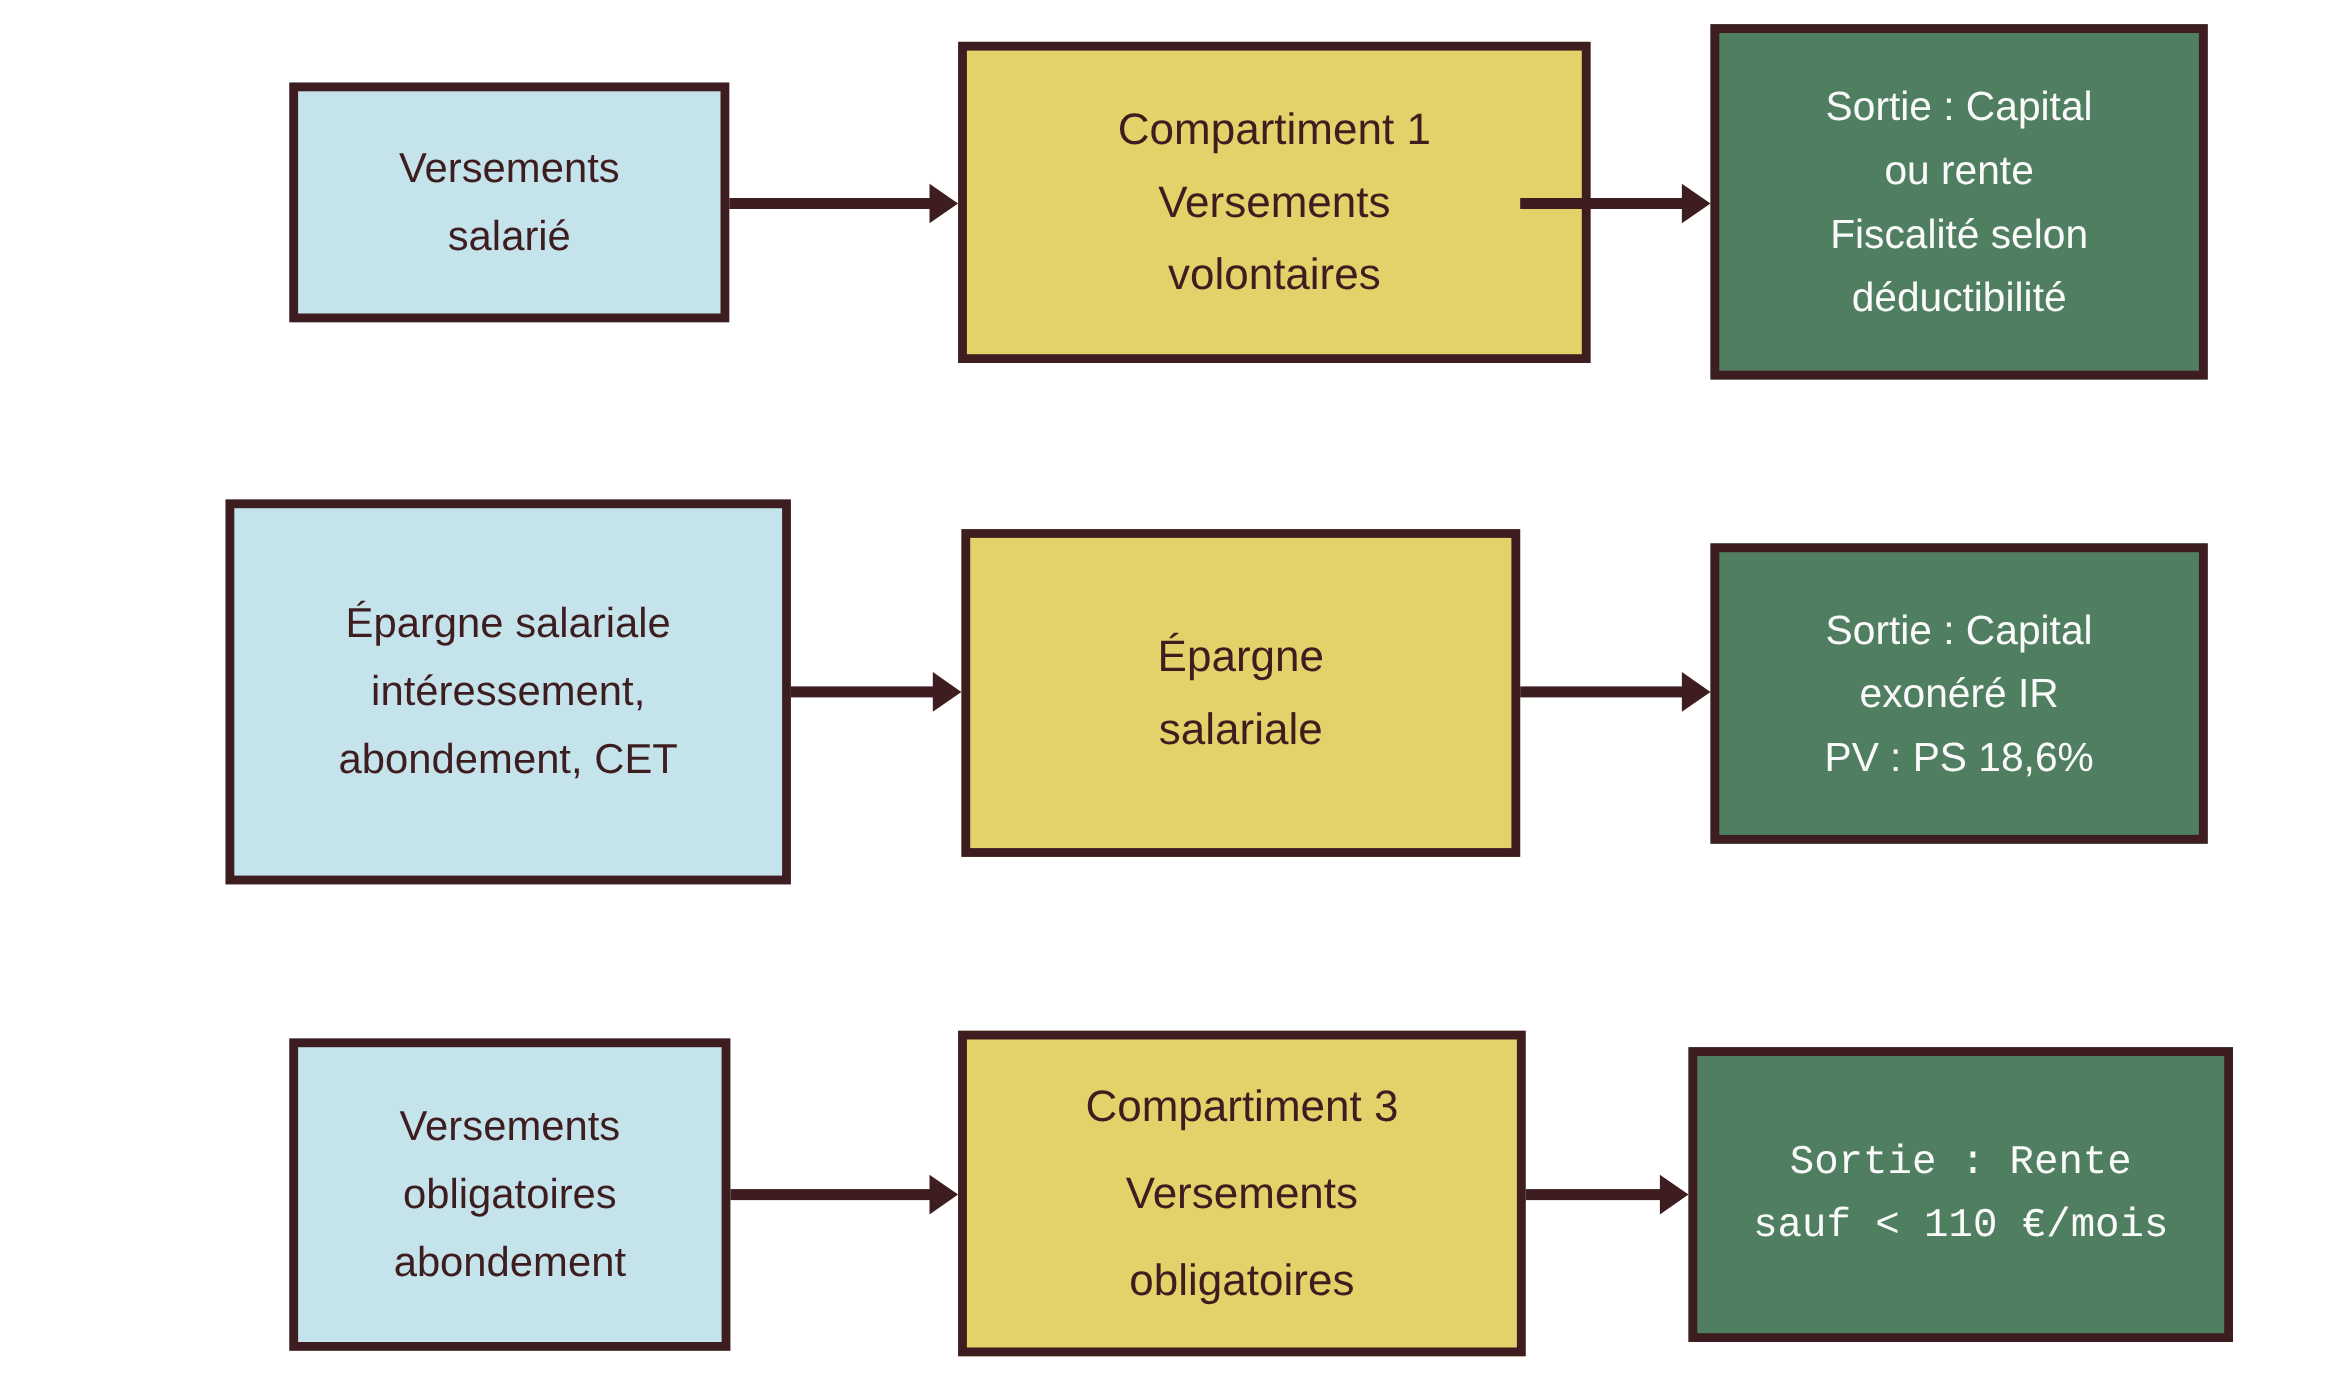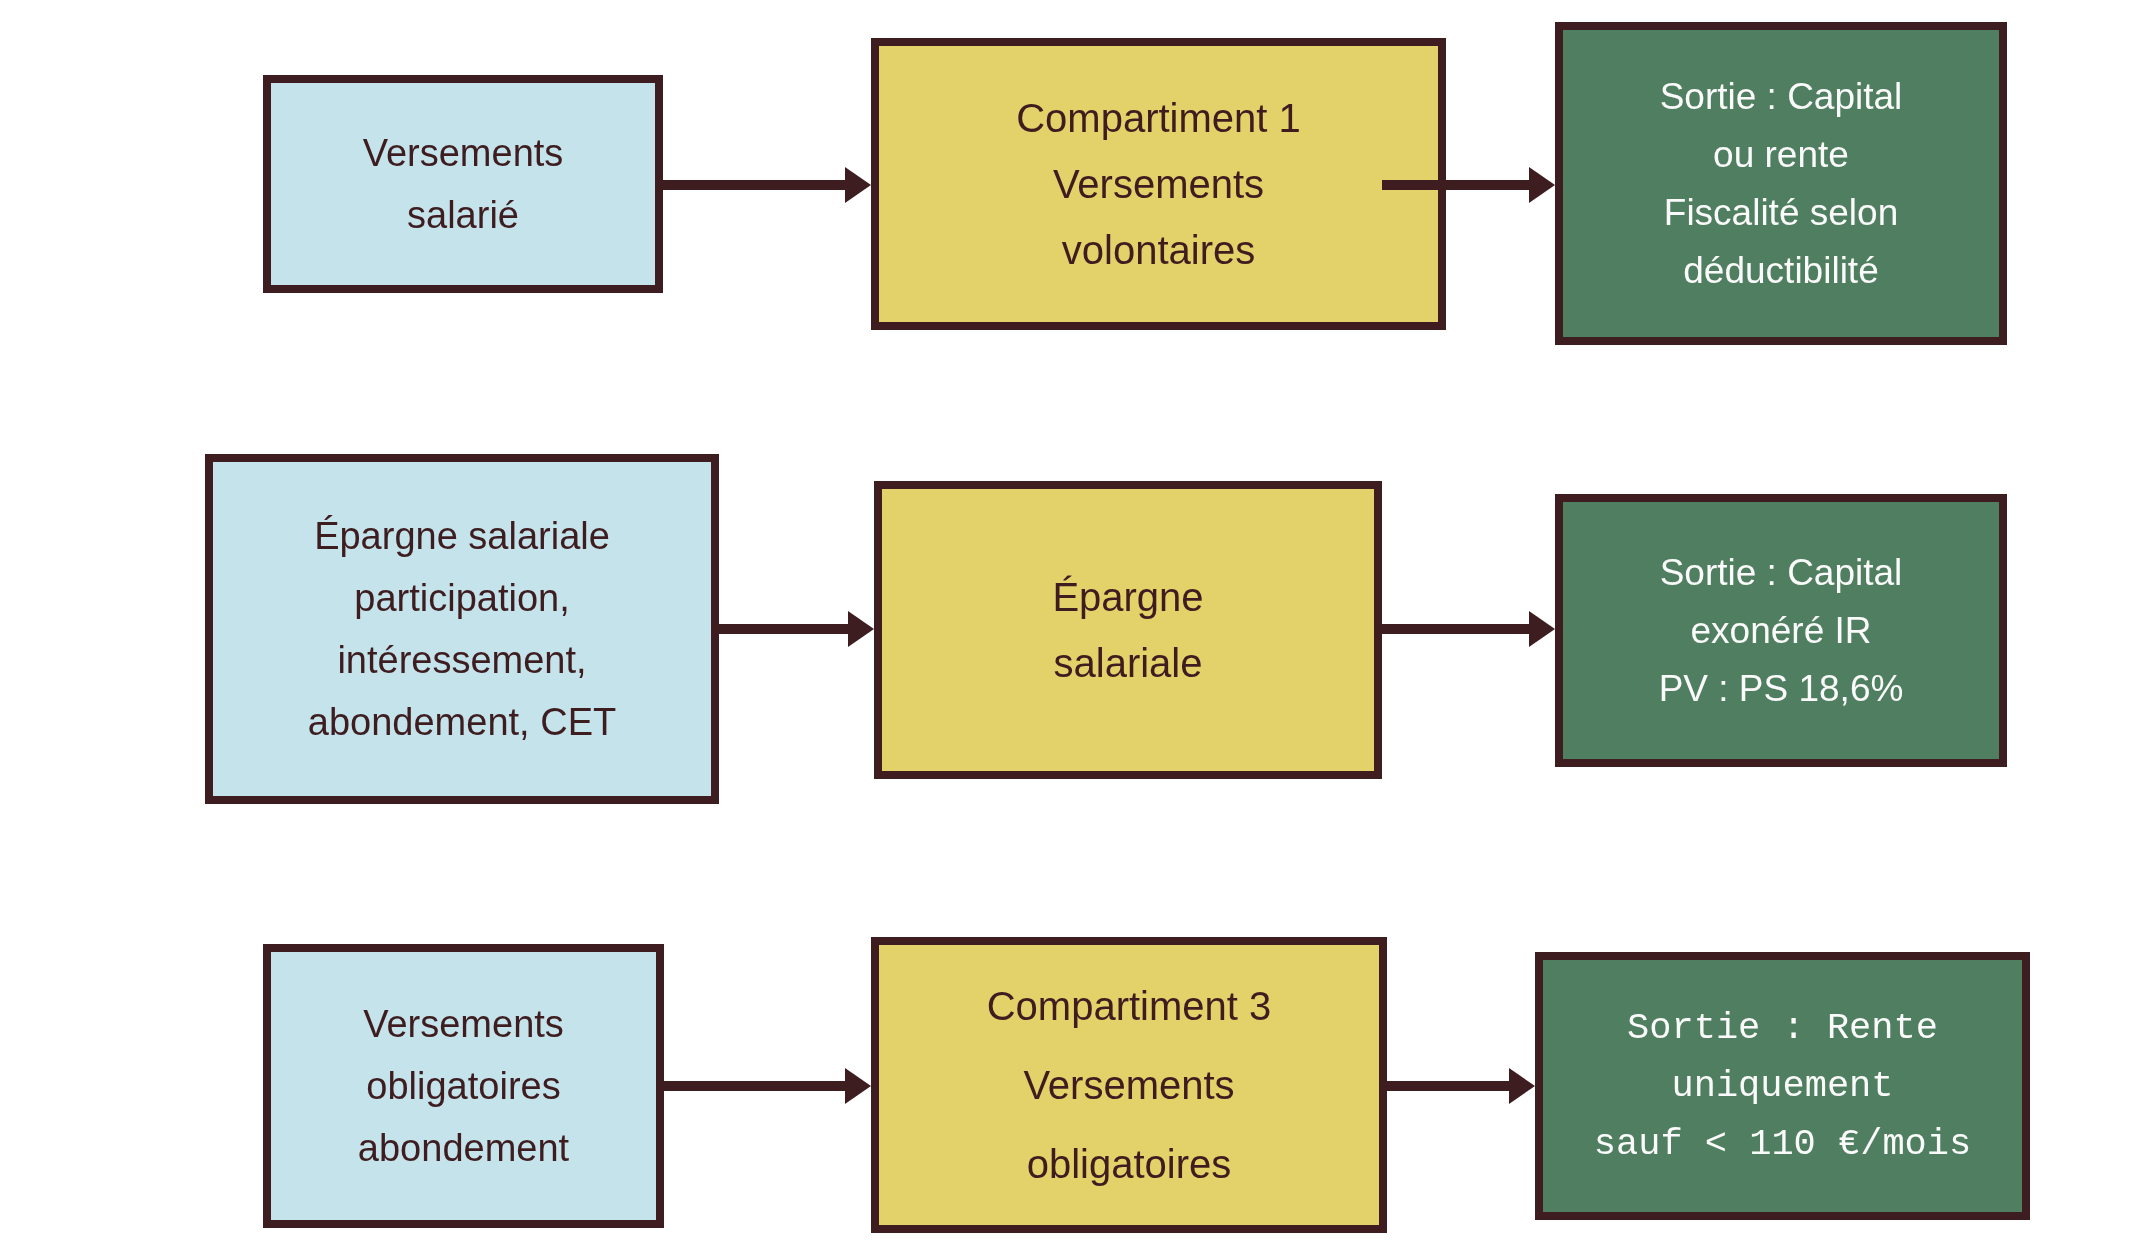--- a/index.html
+++ b/index.html
@@ -96,21 +96,20 @@
 
   <div class="box box-green" style="left:1555px; top:22px; width:452px; height:323px;">
     <div class="line">Sortie : Capital</div>
     <div class="line">ou rente</div>
     <div class="line">Fiscalité selon</div>
     <div class="line">déductibilité</div>
   </div>
 
   <div class="box box-blue" style="left:205px; top:454px; width:514px; height:350px;">
     <div class="line">Épargne salariale</div>
-    <div class="line">participation,</div>
     <div class="line">intéressement,</div>
     <div class="line">abondement, CET</div>
   </div>
 
   <div class="arrow" style="left:719px; top:611px; width:155px;">
     <div class="shaft" style="width:133px;"></div>
     <div class="head"></div>
   </div>
 
   <div class="box box-yellow" style="left:874px; top:481px; width:508px; height:298px;">
@@ -146,17 +145,16 @@
     <div class="line">obligatoires</div>
   </div>
 
   <div class="arrow" style="left:1387px; top:1068px; width:148px;">
     <div class="shaft" style="width:126px;"></div>
     <div class="head"></div>
   </div>
 
   <div class="box box-green" style="left:1535px; top:952px; width:495px; height:268px;font-family:Liberation Mono, monospace;">
     <div class="line">Sortie : Rente</div>
-    <div class="line">uniquement</div>
     <div class="line">sauf &lt; 110 €/mois</div>
   </div>
 
 </div>
 
 </body></html>

